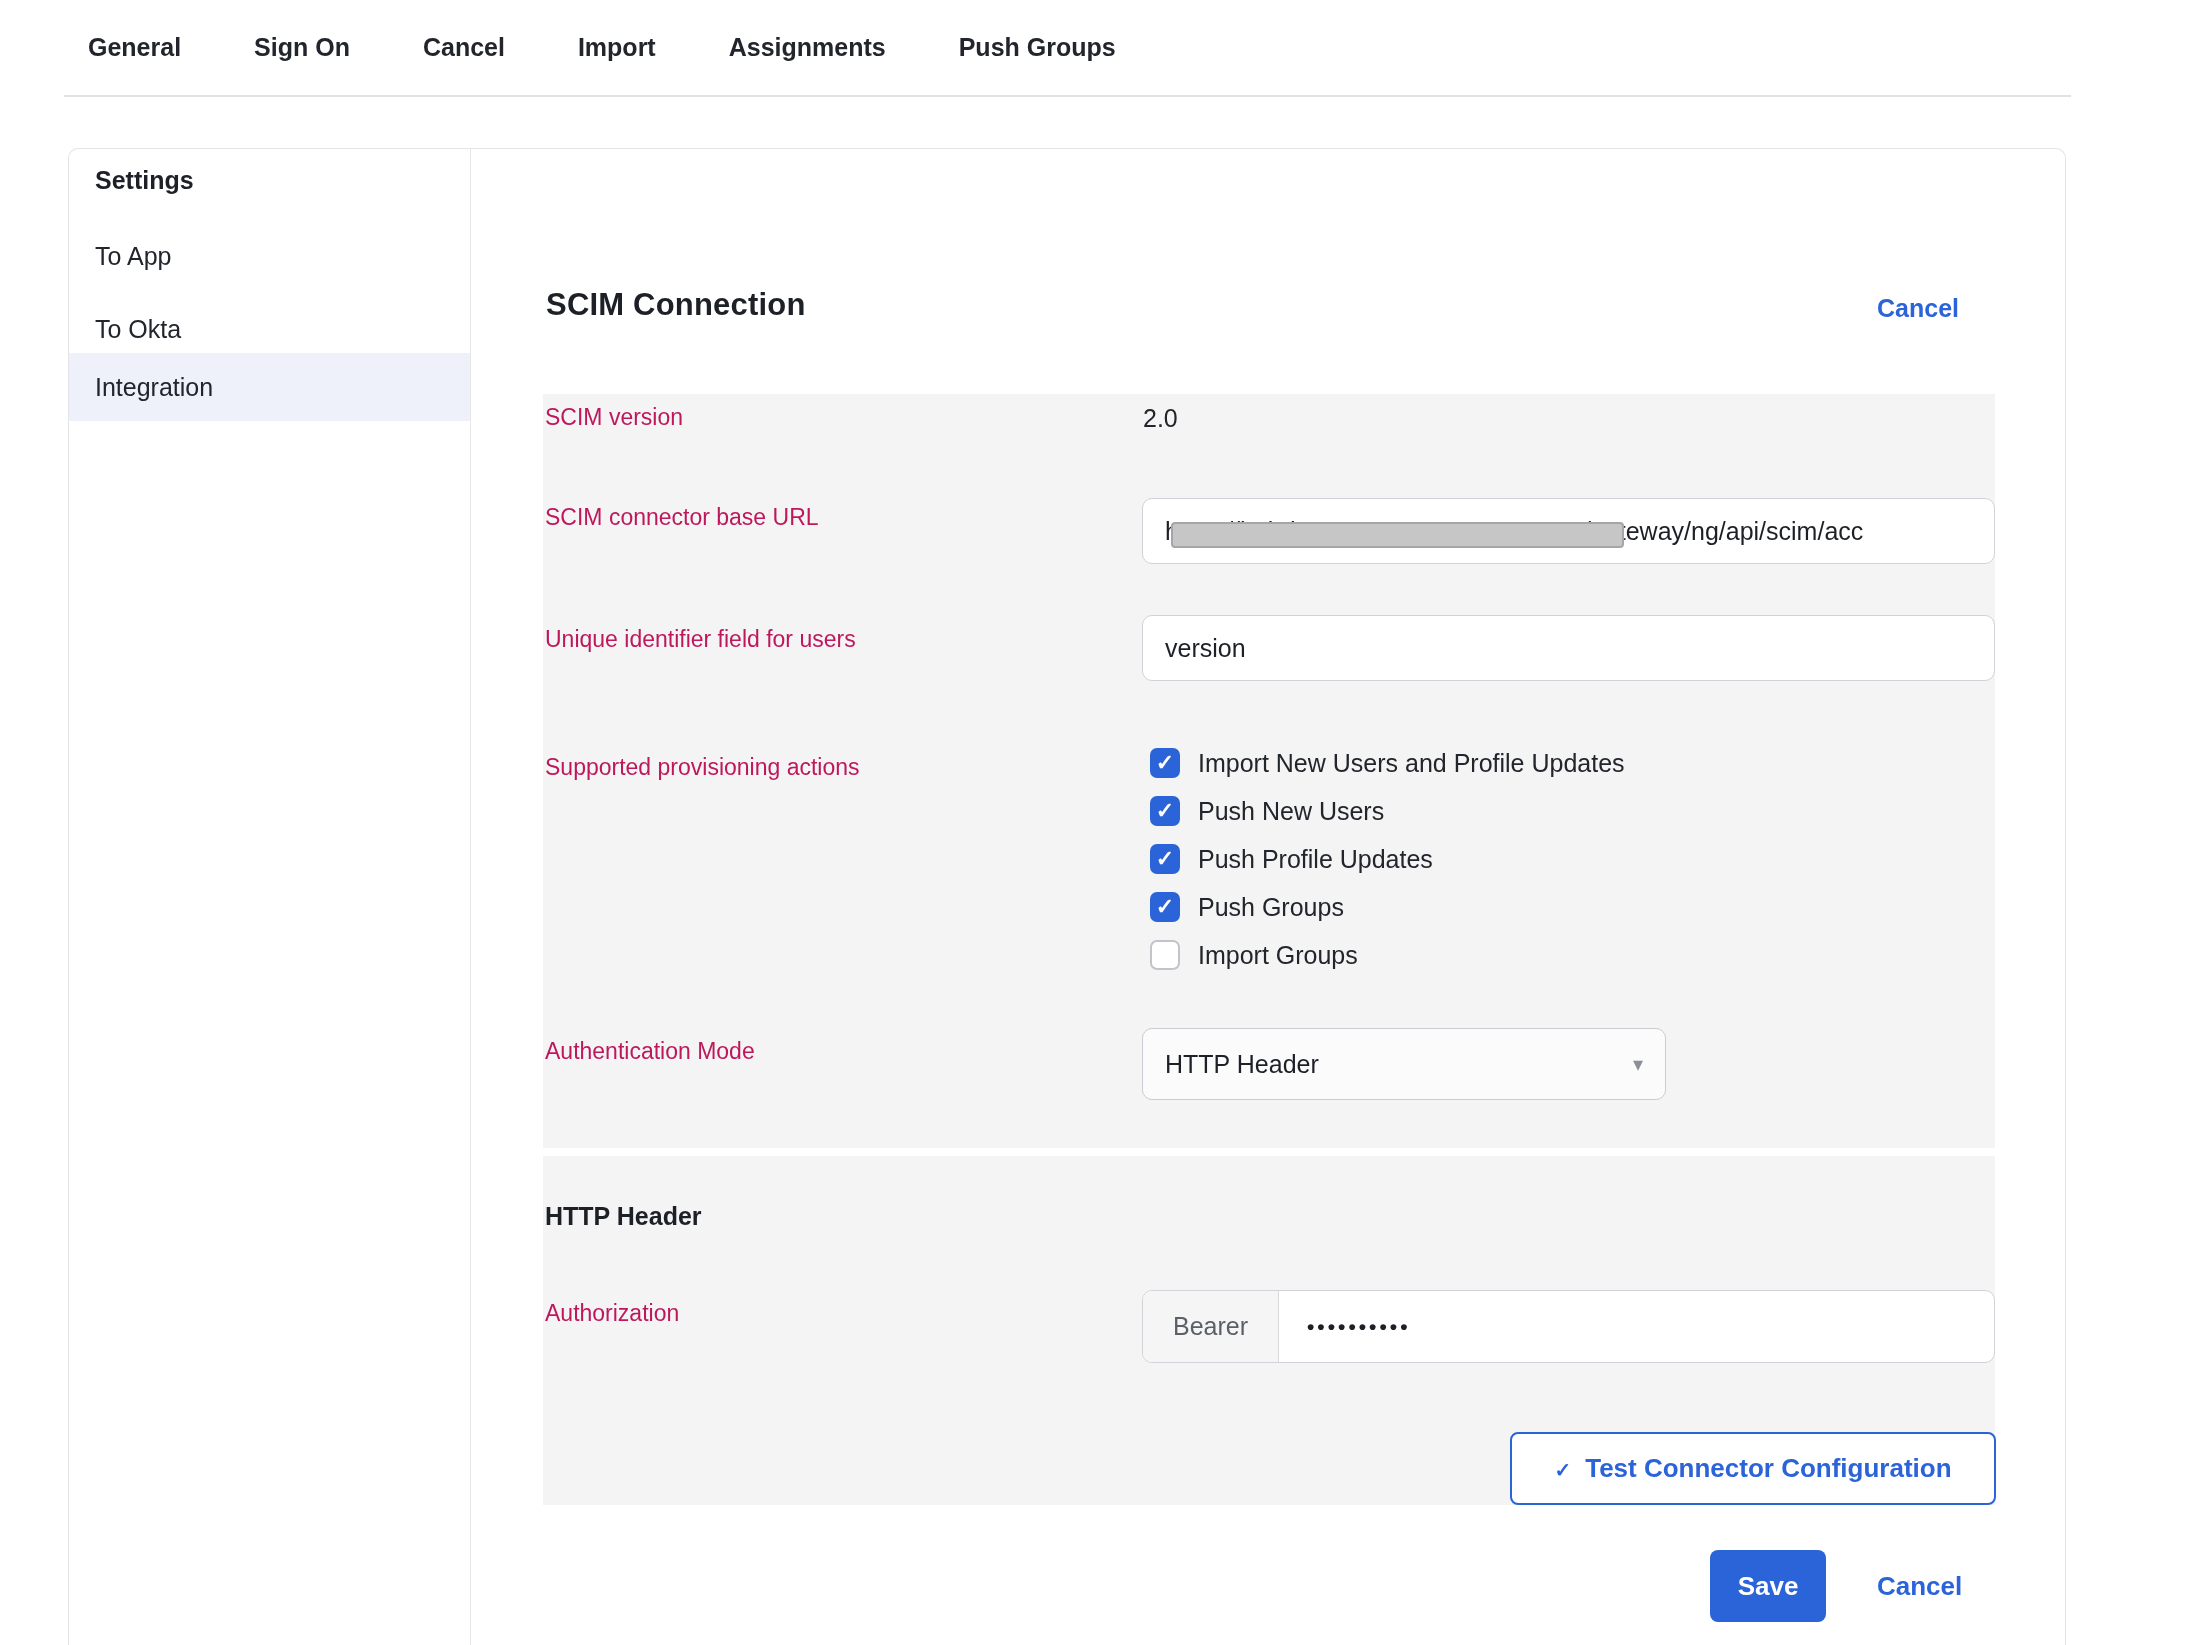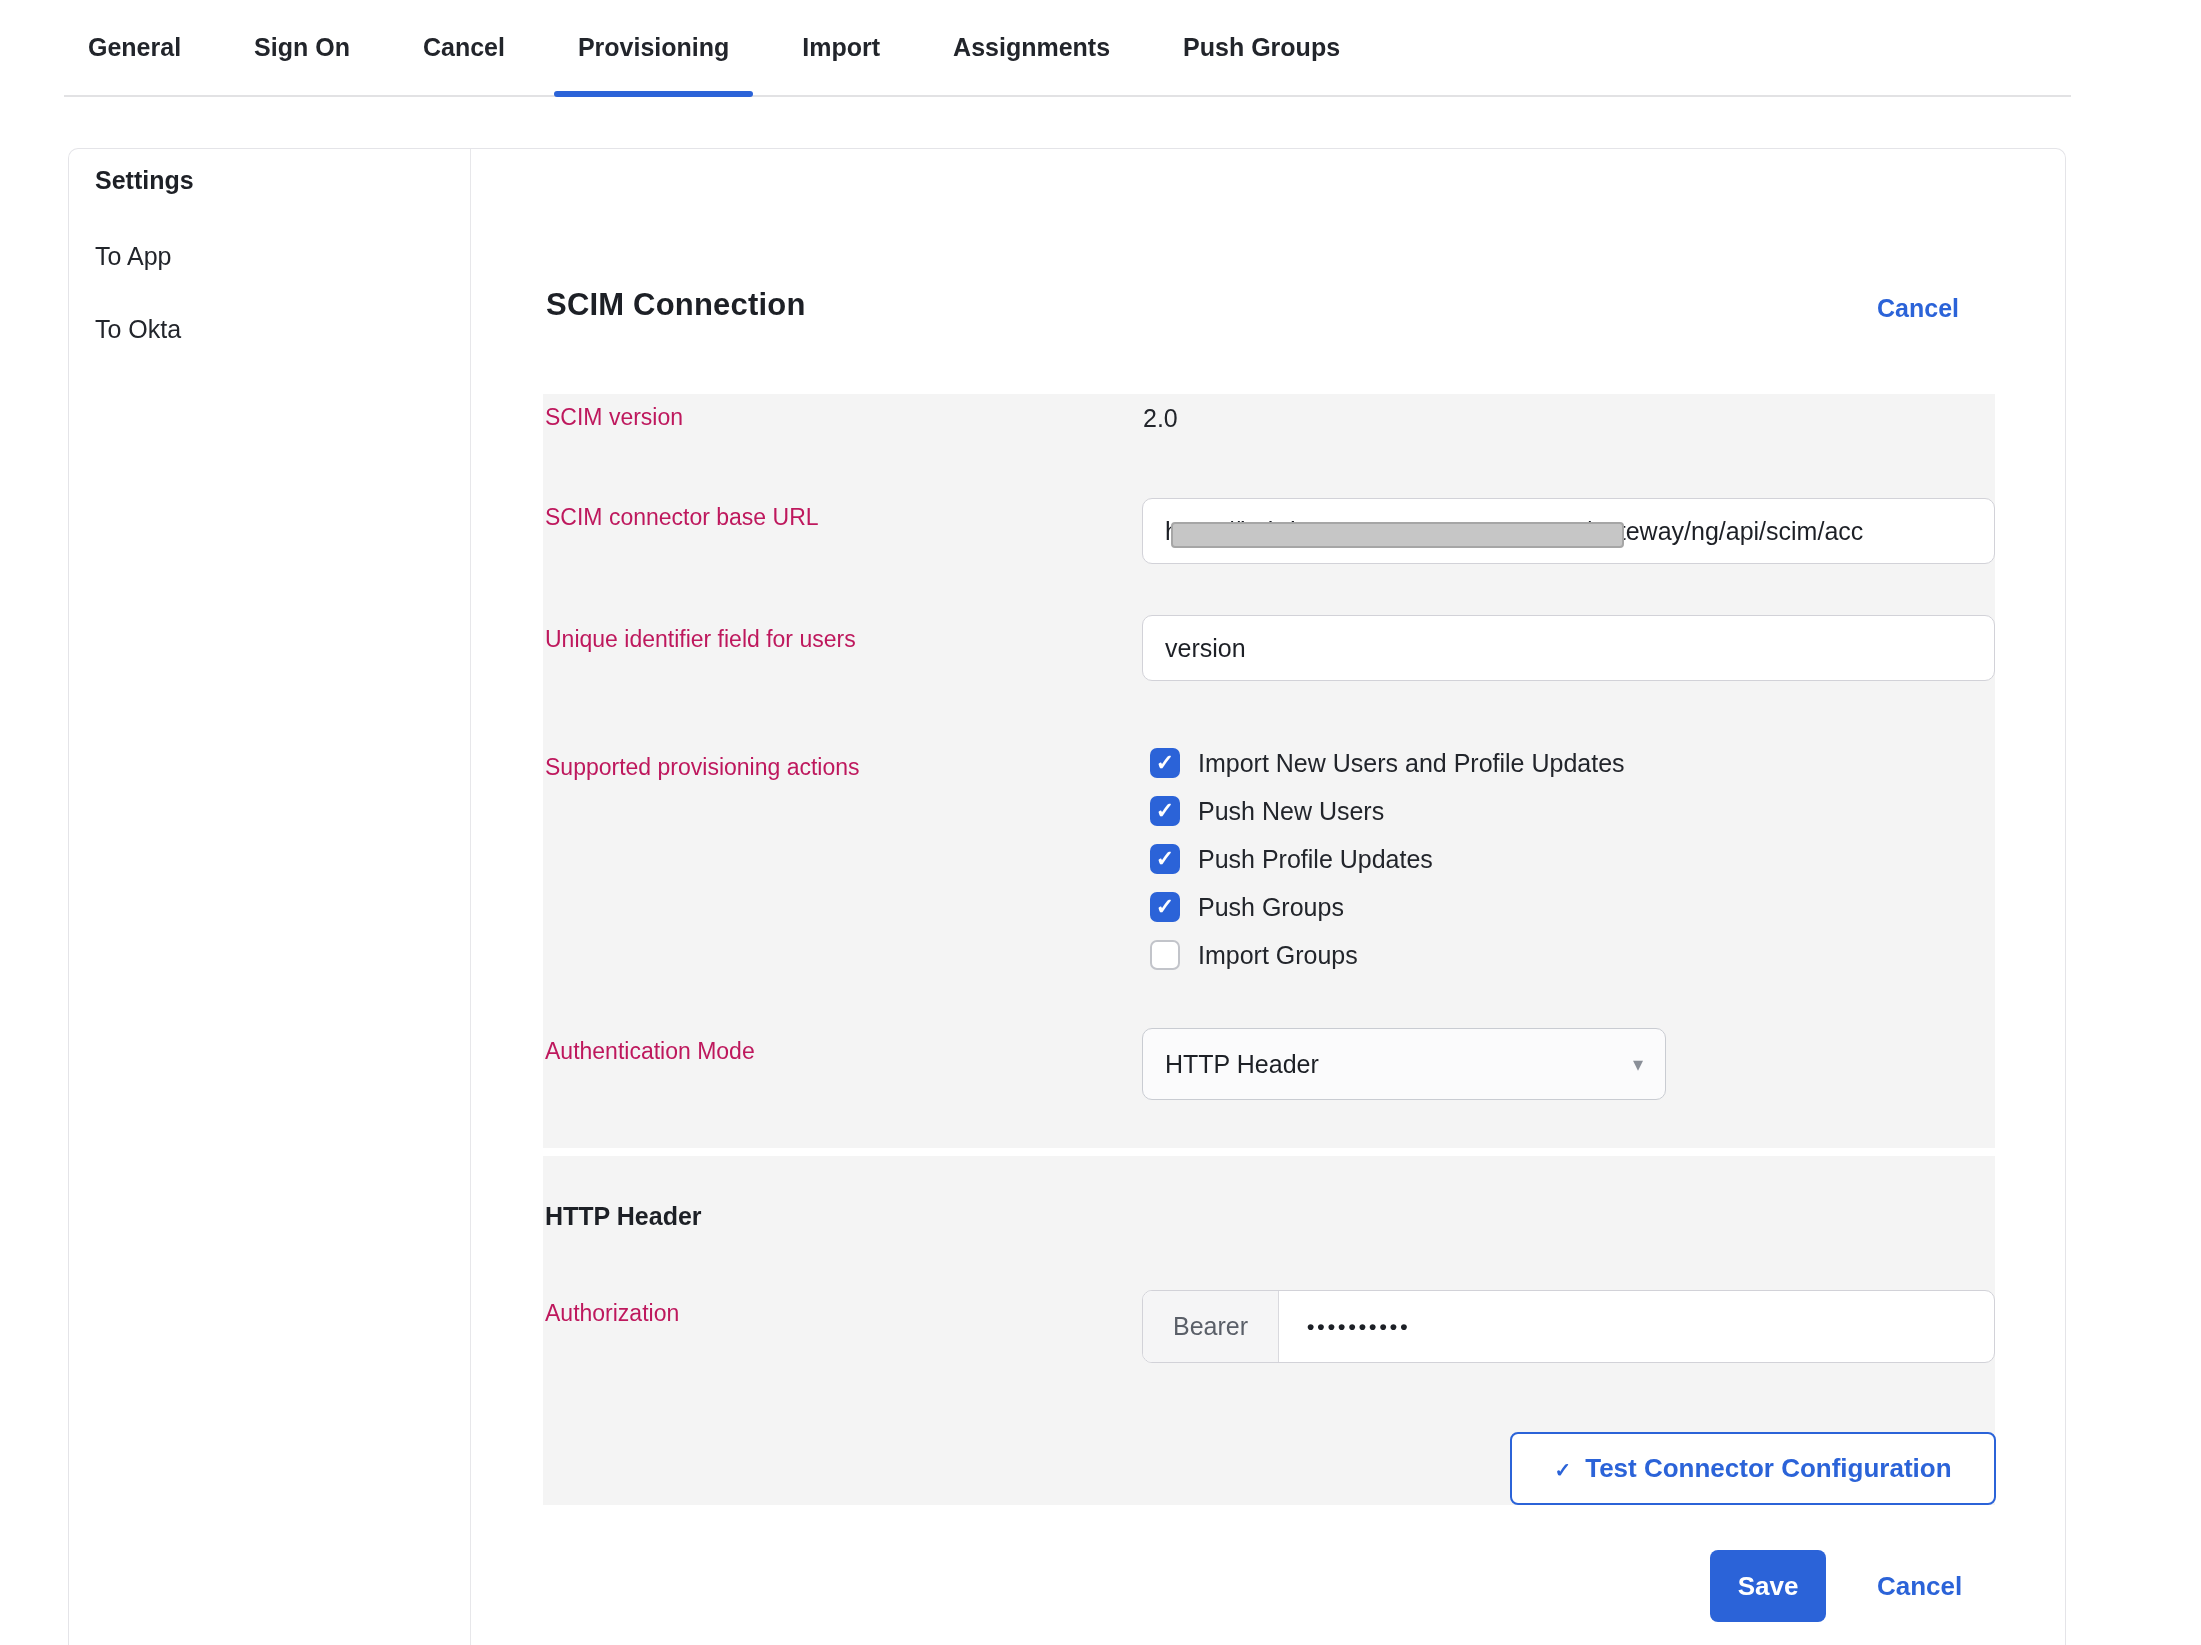--- a/index.html
+++ b/index.html
@@ -84,32 +84,32 @@
               font-weight:700; font-family:"Liberation Sans", sans-serif; cursor:pointer; }
   .cancel-bottom { position:absolute; left:1877px; top:1571px; font-size:26px; }
 </style>
 </head>
 <body>
 
 <nav class="tabbar">
   <div class="tab" data-active="false">General</div>
   <div class="tab" data-active="false">Sign On</div>
   <div class="tab" data-active="false">Cancel</div>
-  <div class="tab" data-active="true">Provisioning</div>
   <div class="tab" data-active="false">Import</div>
   <div class="tab" data-active="false">Assignments</div>
   <div class="tab" data-active="false">Push Groups</div>
 </nav>
 
 <section class="panel-outer">
 
   <aside class="sidebar">
     <div class="sidebar-title">Settings</div>
     <div class="side-item" style="top:82px;">To App</div>
     <div class="side-item" style="top:155px;">To Okta</div>
+    <div class="side-item sel" style="top:204px;">Integration</div>
   </aside>
 
   <h1 class="main-title abs" style="left:477px; top:138px;">SCIM Connection</h1>
   <a class="link abs" style="left:1808px; top:145px;">Cancel</a>
 </section>
 
 <div class="gray-panel" id="panel1">
 
   <div class="flabel" style="top:10px;">SCIM version</div>
   <div class="fvalue" style="left:600px; top:10px;">2.0</div>

